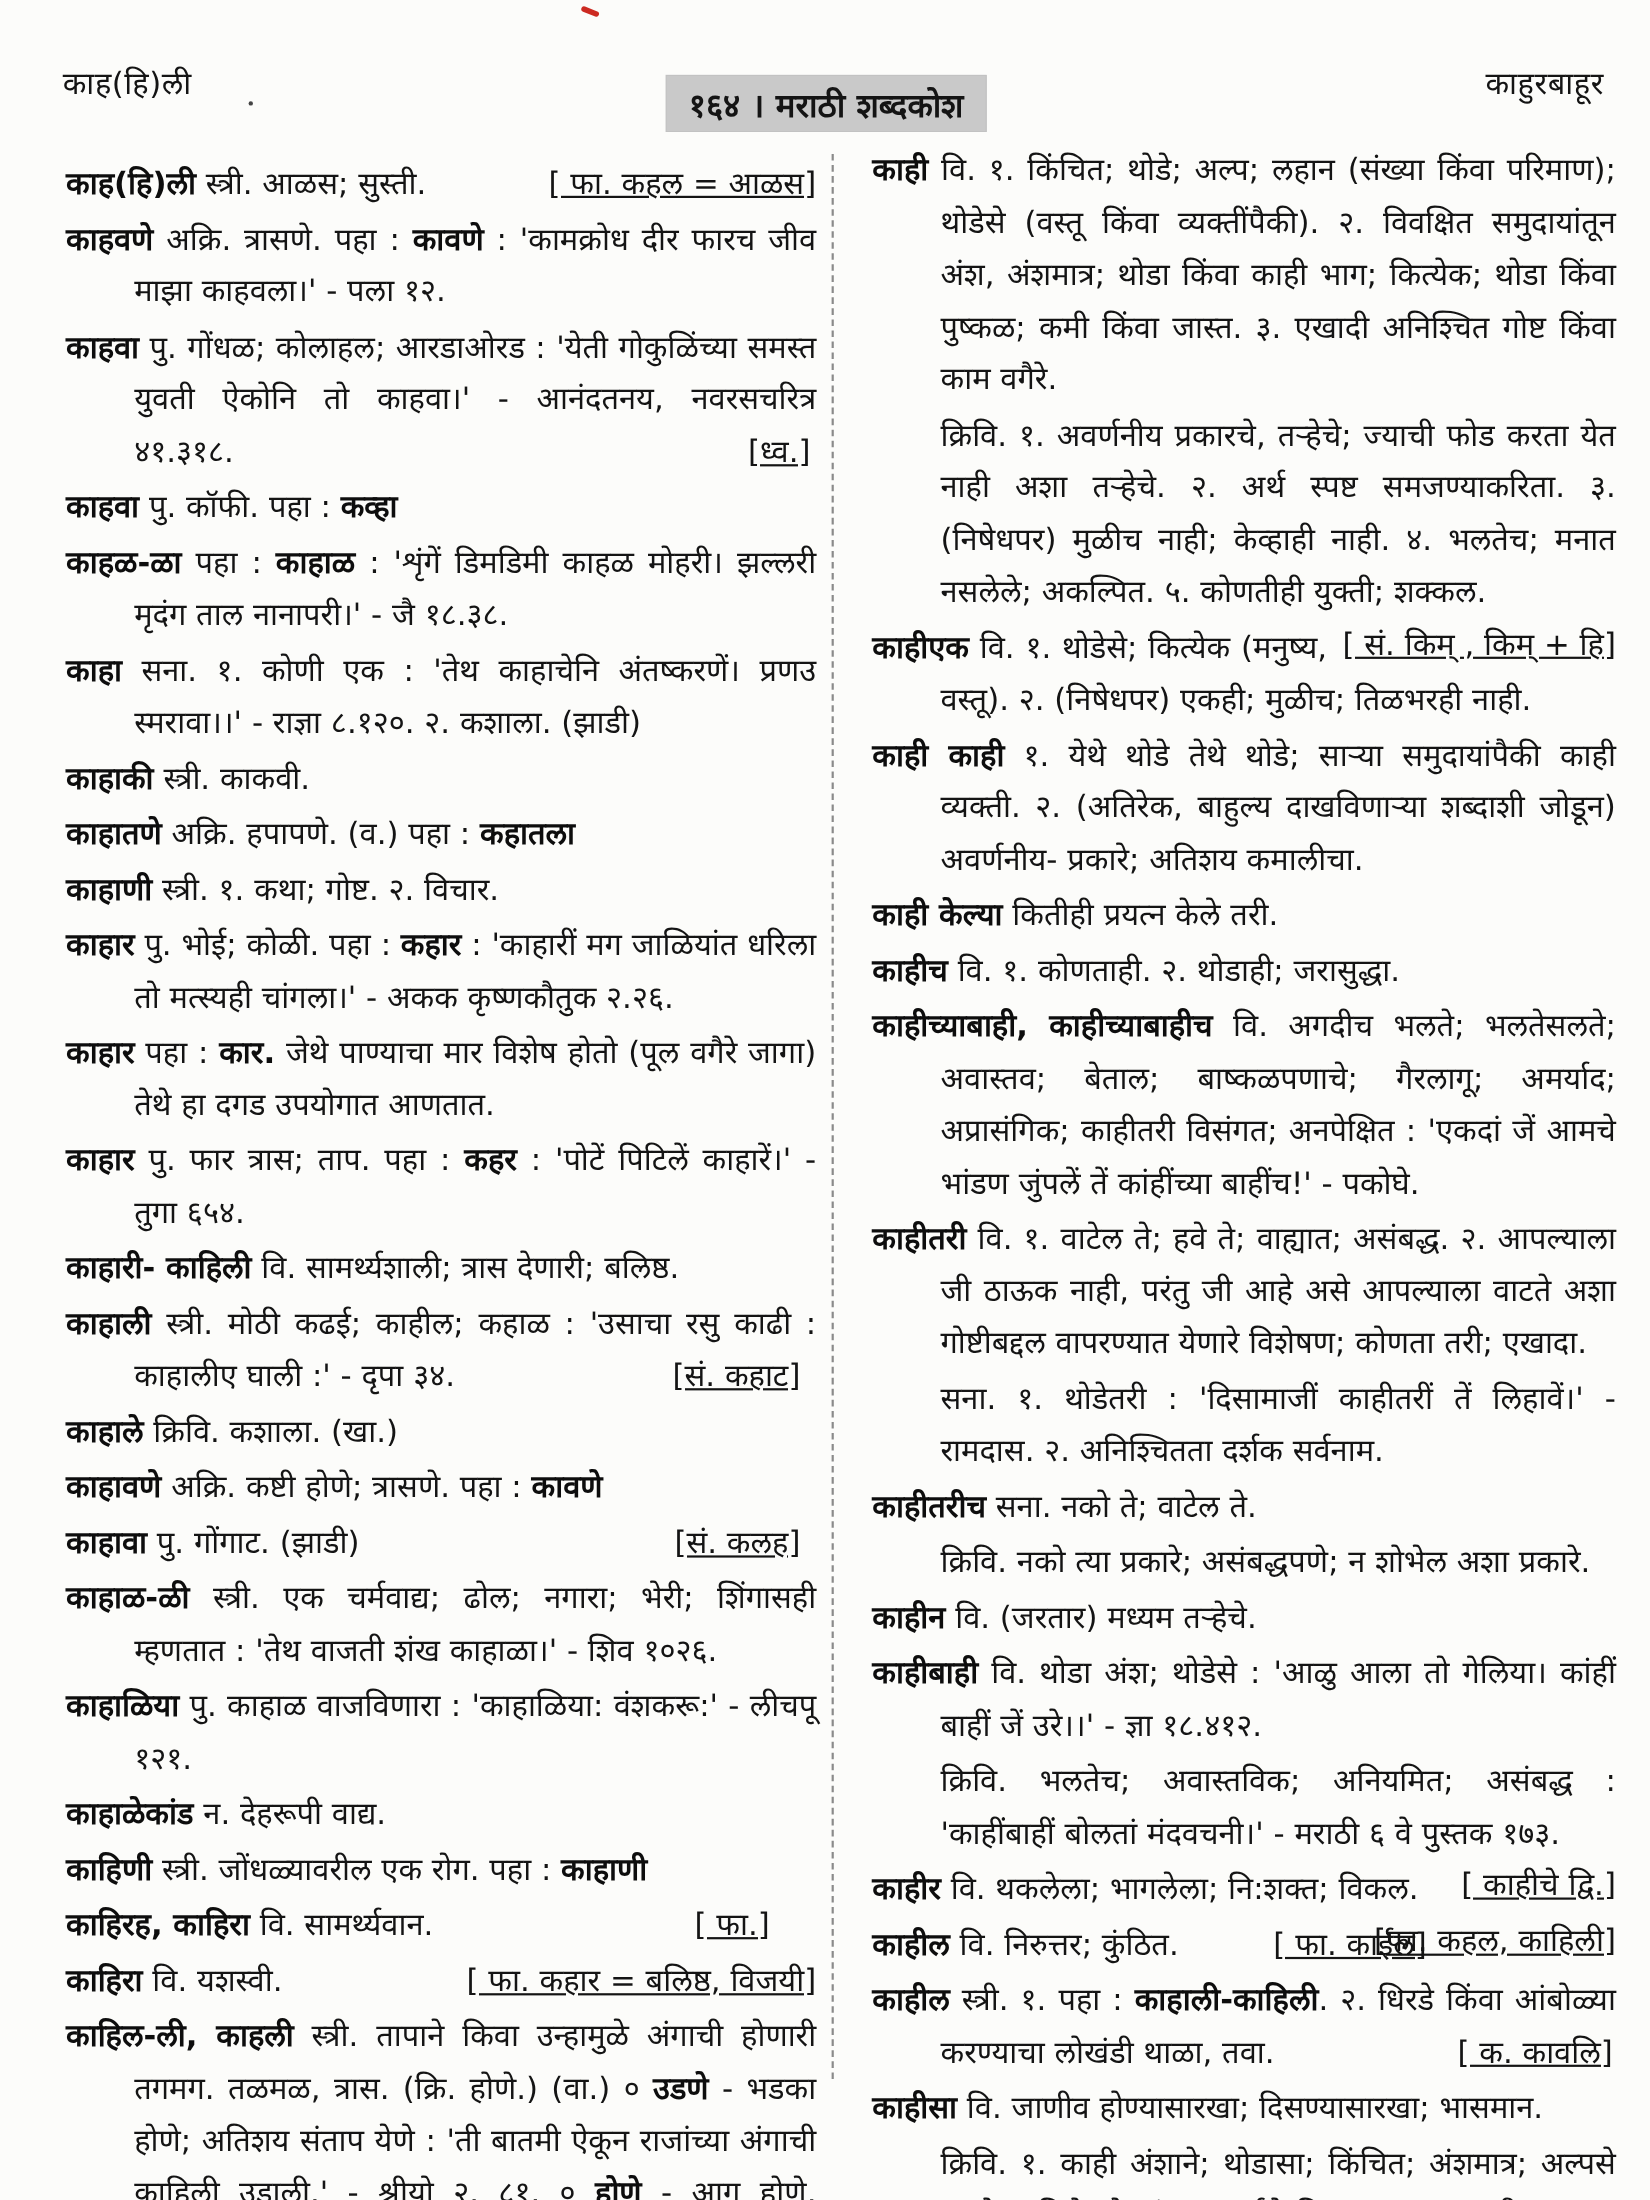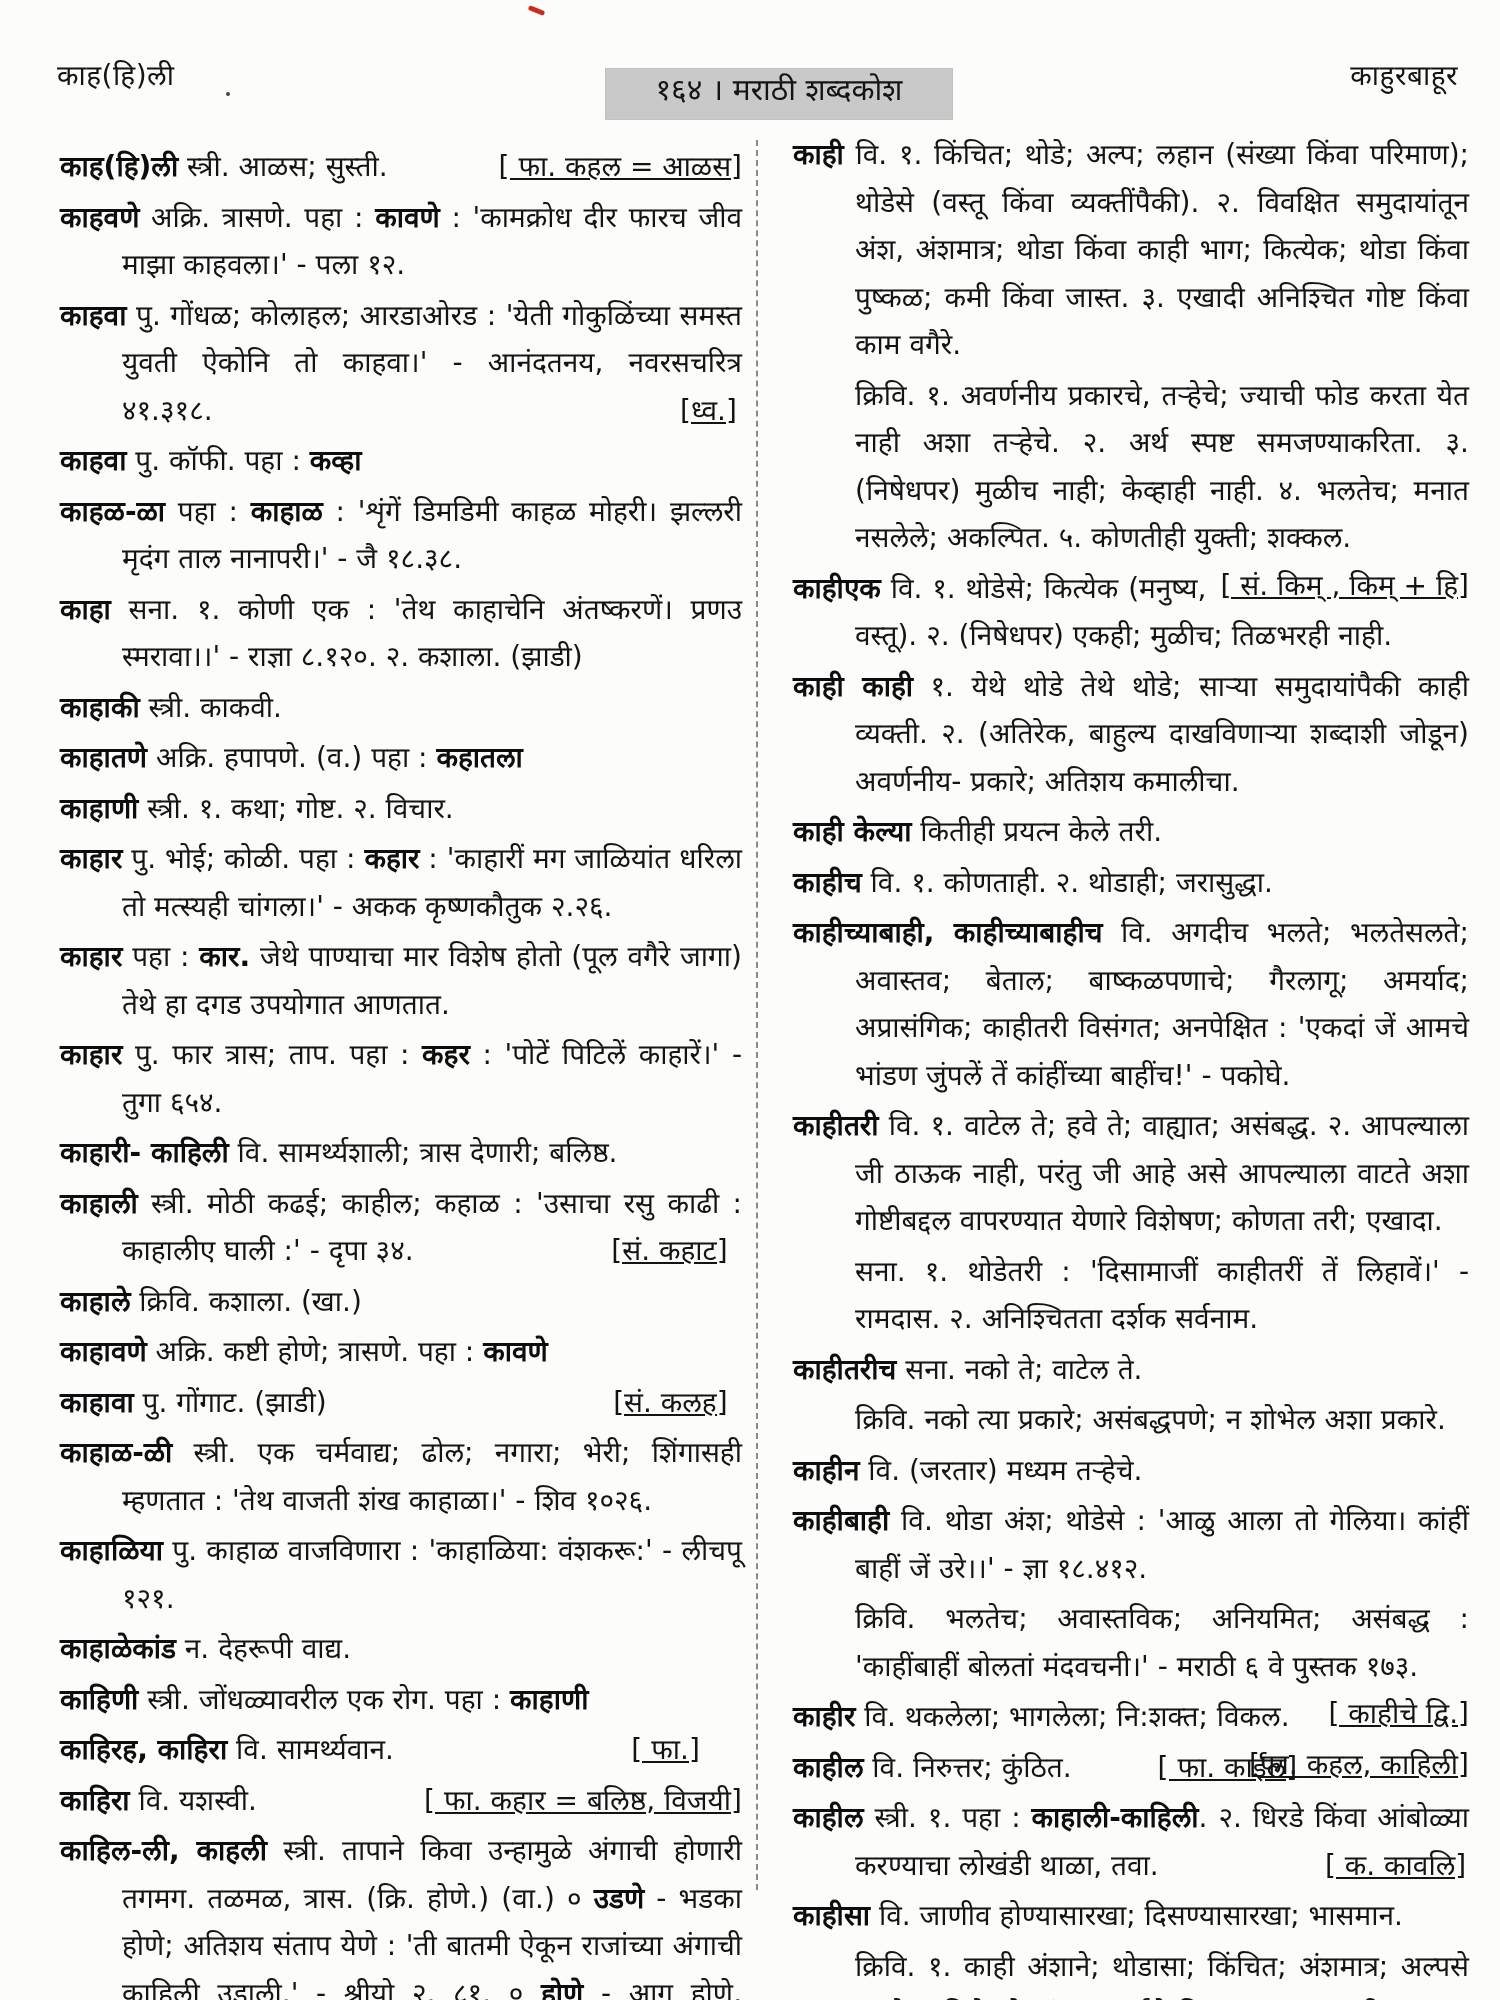--- a/index.html
+++ b/index.html
@@ -12,24 +12,24 @@
     position:relative;width:1500px;height:2000px;overflow:hidden;
     background:#fcfcfa;color:#141414;
   }
   
   .hdr-left{
     position:absolute;left:57px;top:55px;
     font-size:28px;letter-spacing:.5px;white-space:nowrap;
   }
   .stray-dot{position:absolute;left:226px;top:92px;width:4px;height:4px;border-radius:50%;background:#444;}
   .hdr-center-box{
-    position:absolute;left:605px;top:68px;width:348px;height:52px;
+    position:absolute;left:605px;top:68px;width:292px;height:52px;
     background:#c9c9c9;
-    display:flex;justify-content:center;
-    font-size:30px;font-weight:normal;white-space:nowrap;
+    display:flex;align-items:center;justify-content:center;
+    font-size:30px;font-weight:bold;white-space:nowrap;
     box-shadow:0 0 0 1px #c2c2c2 inset;
   }
   .hdr-right{
     position:absolute;right:42px;top:55px;
     font-size:28px;letter-spacing:.5px;white-space:nowrap;
   }
   .red-tick{
     position:absolute;left:528px;top:8px;width:17px;height:5px;
     background:#cc2a21;border-radius:3px;transform:rotate(22deg);
   }

